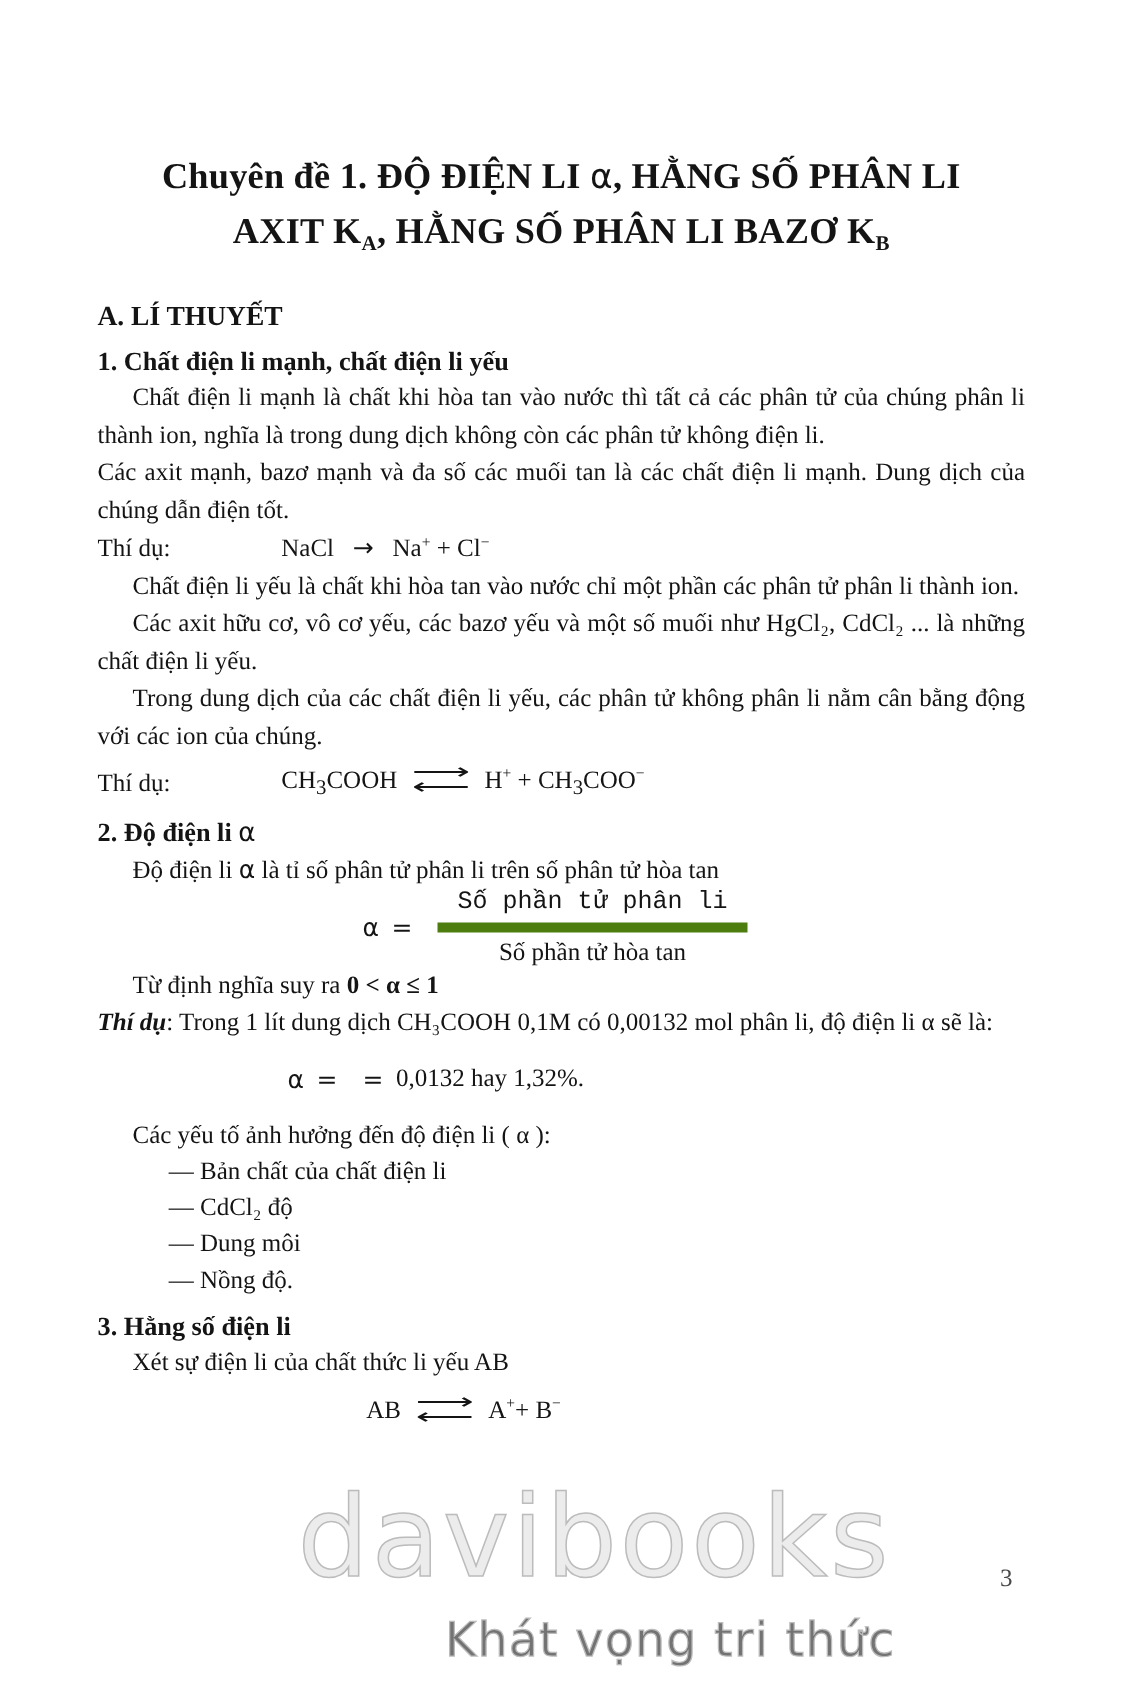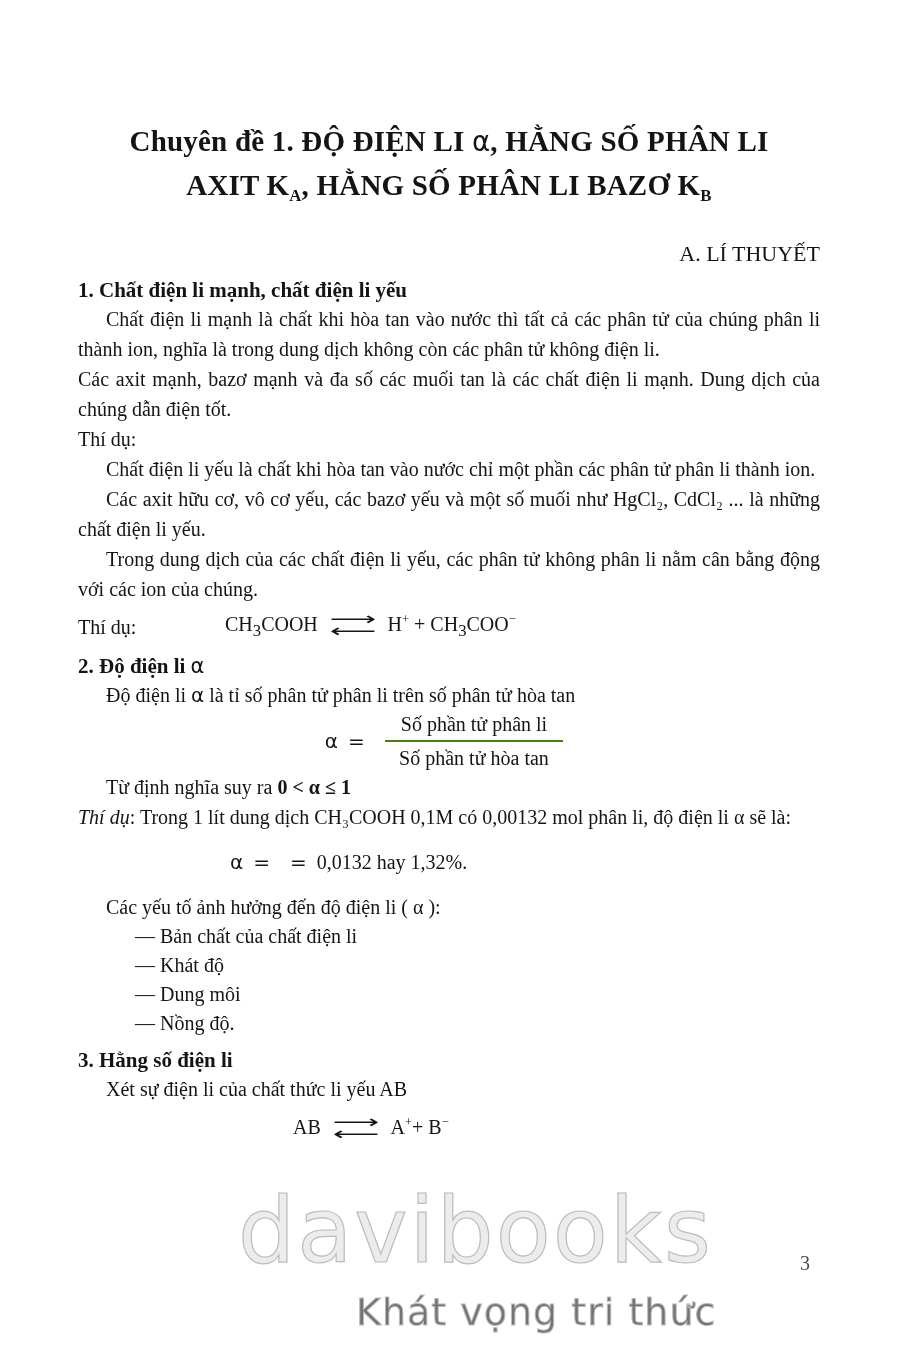--- a/index.html
+++ b/index.html
@@ -14,50 +14,50 @@
     overflow:hidden;
     box-sizing:border-box;
     padding:119px 77px 0 78px;
   }
   
   .title{margin:0;text-align:center;font-weight:700;font-size:29px;line-height:44px;letter-spacing:.2px;}
   .title .t-line{display:block;}
   .t-alpha{font-family:"DejaVu Sans","DejaVu Serif",sans-serif;font-weight:500;font-size:.95em;}
   .t-sub{font-size:.58em;font-weight:700;vertical-align:-6px;}
   
-  .h-section{margin:22px 0 0 0;font-size:22px;line-height:28px;font-weight:400;text-align:right;}
+  .h-section{margin:22px 0 0 0;font-size:22px;line-height:28px;font-weight:700;}
   .h-sub{margin:8px 0 0 0;font-size:21px;line-height:28px;font-weight:700;}
   .h-sub .alpha{font-weight:500;}
   
   .para{margin:0;text-align:justify;}
   .ind{text-indent:28px;}
   .alpha{font-family:"DejaVu Sans","DejaVu Serif",sans-serif;}
   .bold{font-weight:700;}
-  .ital{font-style:italic;font-weight:400;}
+  .ital{font-style:italic;font-weight:700;}
   sup{font-size:.62em;line-height:0;}
   
   .ex-line{display:flex;align-items:center;margin:0;}
   .ex-label{width:147px;flex:0 0 147px;}
   .formula{white-space:nowrap;}
   .eq2{display:flex;align-items:center;margin:6px 0 6px 0;height:34px;}
   
   .eq-arrow{
     display:inline-flex;flex-direction:column;align-items:center;justify-content:center;
     vertical-align:middle;
     transform:scaleX(1.8);
     font-family:"DejaVu Sans",sans-serif;
     font-size:18px;line-height:10px;margin:0 22px;
   }
   .eq-arrow .ar{display:block;height:12px;}
   .sar{font-family:"DejaVu Sans",sans-serif;margin:0 10px;}
   
   .equation{display:flex;align-items:center;margin:0;}
   .equation.center{justify-content:center;}
   .frac{display:inline-flex;flex-direction:column;text-align:center;margin:0 10px;}
-  .frac .num{padding:0 16px 3px 16px;border-bottom:2px solid #4d7c0f;line-height:26px;}
+  .frac .num{padding:0 16px 3px 16px;border-bottom:8px solid #4d7c0f;line-height:26px;font-family:Liberation Mono, monospace;}
   .frac .den{padding-top:3px;line-height:26px;}
   .frac1-wrap{height:62px;}
   .frac2-wrap{margin:2px 0 2px 152px;height:56px;}
   
   .factor{margin:0 0 0 57px;line-height:29px;}
   
   .final-eq{margin-left:215px;}
   
   .wm-brand{
     position:absolute;left:238px;top:1186px;
@@ -86,20 +86,21 @@
   <h2 class="h-section">A. LÍ THUYẾT</h2>
 
   <h3 class="h-sub">1. Chất điện li mạnh, chất điện li yếu</h3>
 
   <p class="para ind">Chất điện li mạnh là chất khi hòa tan vào nước thì tất cả các phân tử của chúng phân li thành ion, nghĩa là trong dung dịch không còn các phân tử không điện li.</p>
 
   <p class="para">Các axit mạnh, bazơ mạnh và đa số các muối tan là các chất điện li mạnh. Dung dịch của chúng dẫn điện tốt.</p>
 
   <div class="ex-line">
       <span class="ex-label">Thí dụ:</span>
+      <span class="formula"><span>NaCl </span><span class="sar">→</span><span> Na</span><sup>+</sup><span> + Cl</span><sup>−</sup></span>
     </div>
 
   <p class="para ind">Chất điện li yếu là chất khi hòa tan vào nước chỉ một phần các phân tử phân li thành ion.</p>
 
   <p class="para ind">Các axit hữu cơ, vô cơ yếu, các bazơ yếu và một số muối như HgCl₂, CdCl₂ ... là những chất điện li yếu.</p>
 
   <p class="para ind">Trong dung dịch của các chất điện li yếu, các phân tử không phân li nằm cân bằng động với các ion của chúng.</p>
 
   <div class="ex-line eq2">
       <span class="ex-label">Thí dụ:</span>
@@ -130,21 +131,21 @@
   <div class="equation frac2-wrap">
       <span class="alpha">α</span>
       <span class="sar">=</span>
       <span class="sar">=</span>
       <span>0,0132 hay 1,32%.</span>
     </div>
 
   <p class="para ind">Các yếu tố ảnh hưởng đến độ điện li ( α ):</p>
 
   <p class="para factor">— Bản chất của chất điện li</p>
-  <p class="para factor">— Khát độ</p>
+  <p class="para factor">— CdCl₂ độ</p>
   <p class="para factor">— Dung môi</p>
   <p class="para factor">— Nồng độ.</p>
 
   <h3 class="h-sub">3. Hằng số điện li</h3>
 
   <p class="para ind">Xét sự điện li của chất thức li yếu AB</p>
 
   <div class="ex-line eq2 final-eq">
       <span class="formula"><span>AB</span><span class="eq-arrow">
           <span class="ar">⟶</span>

